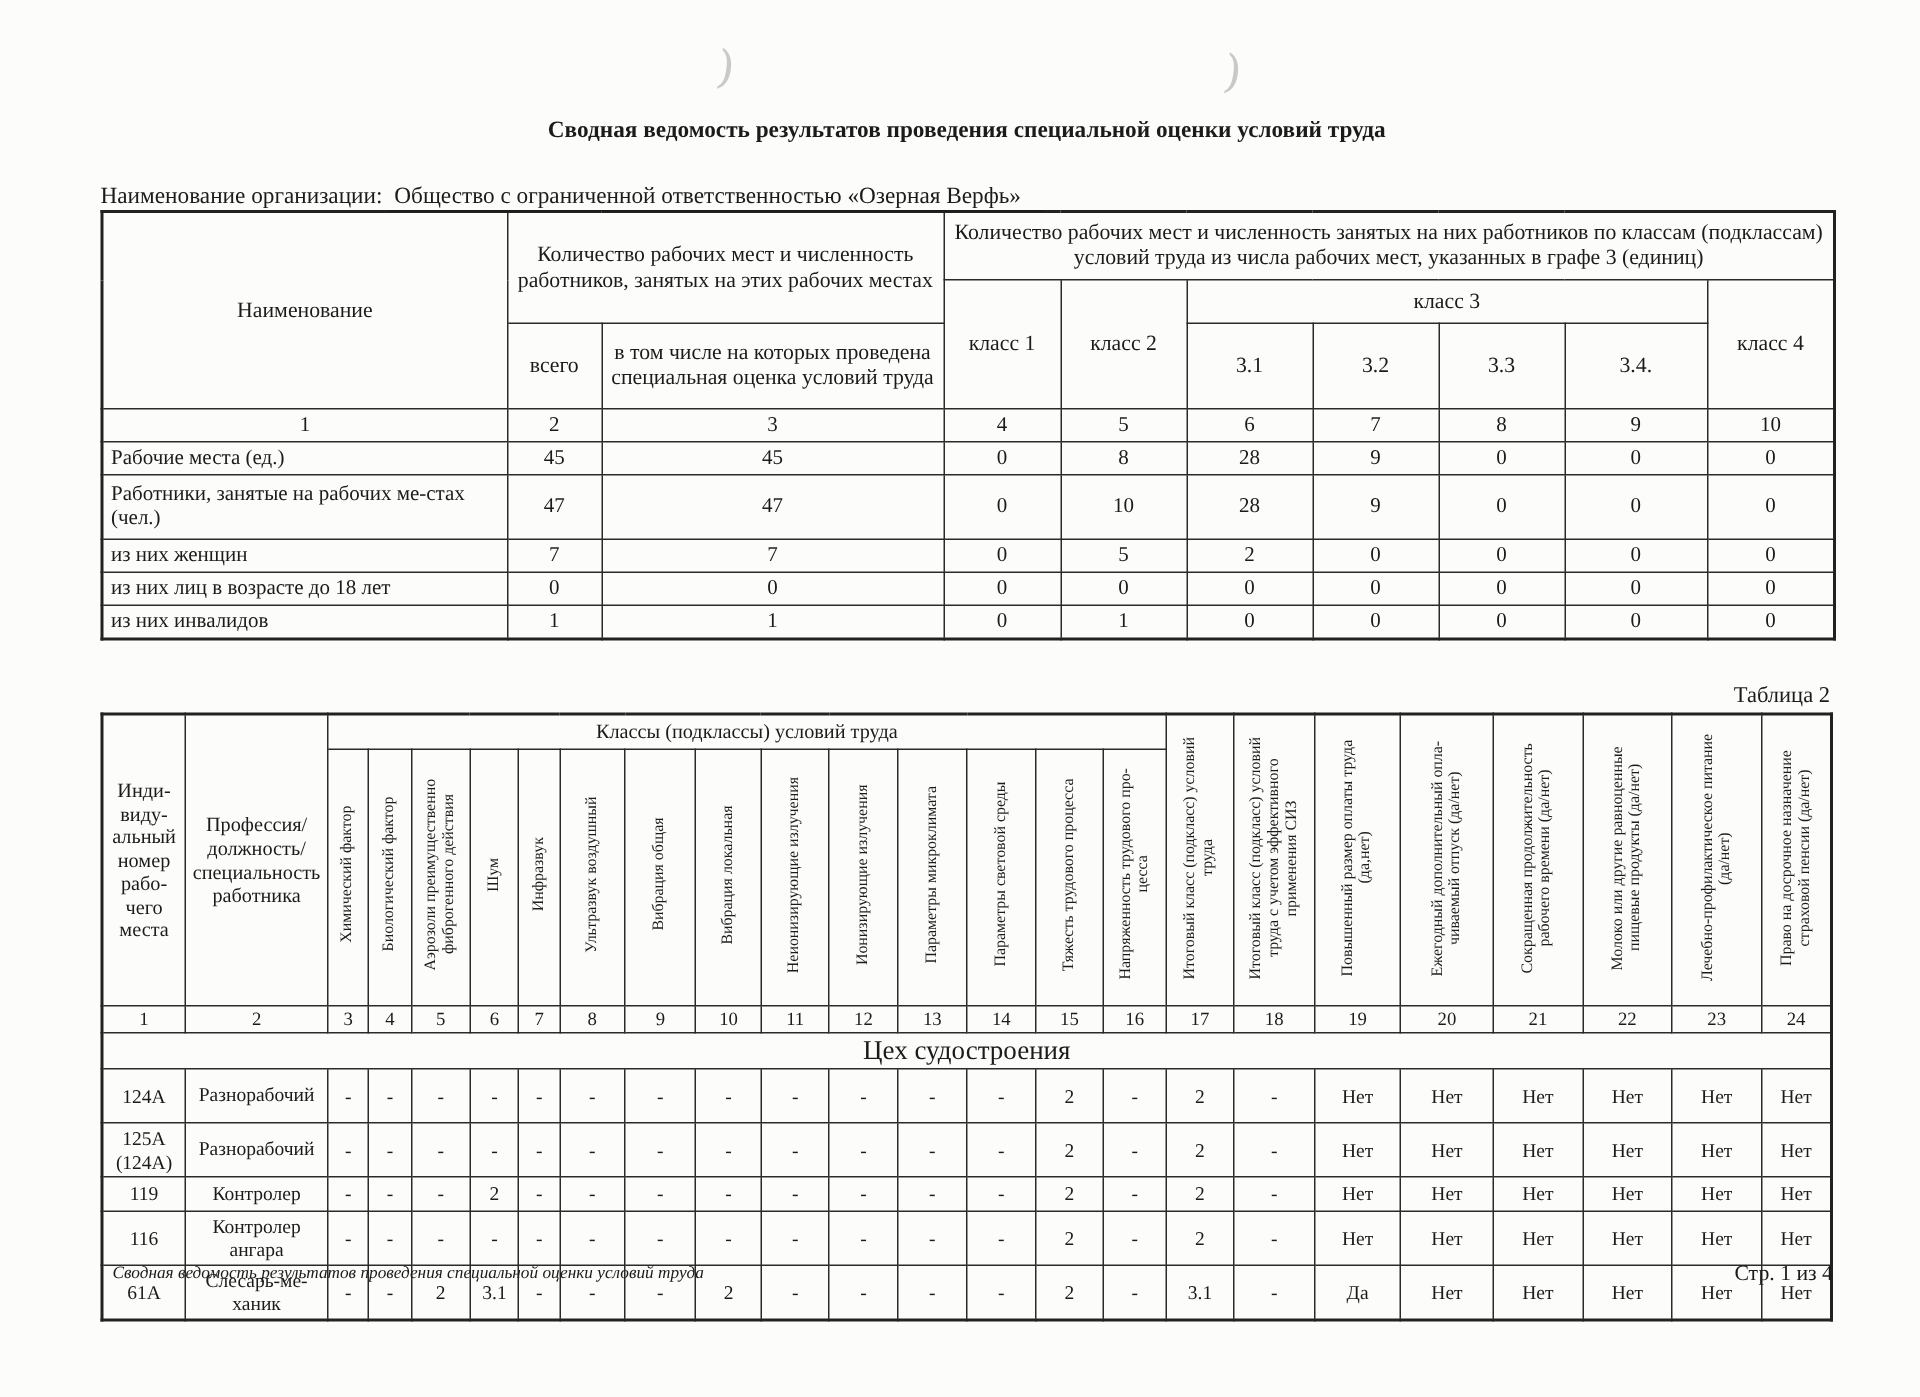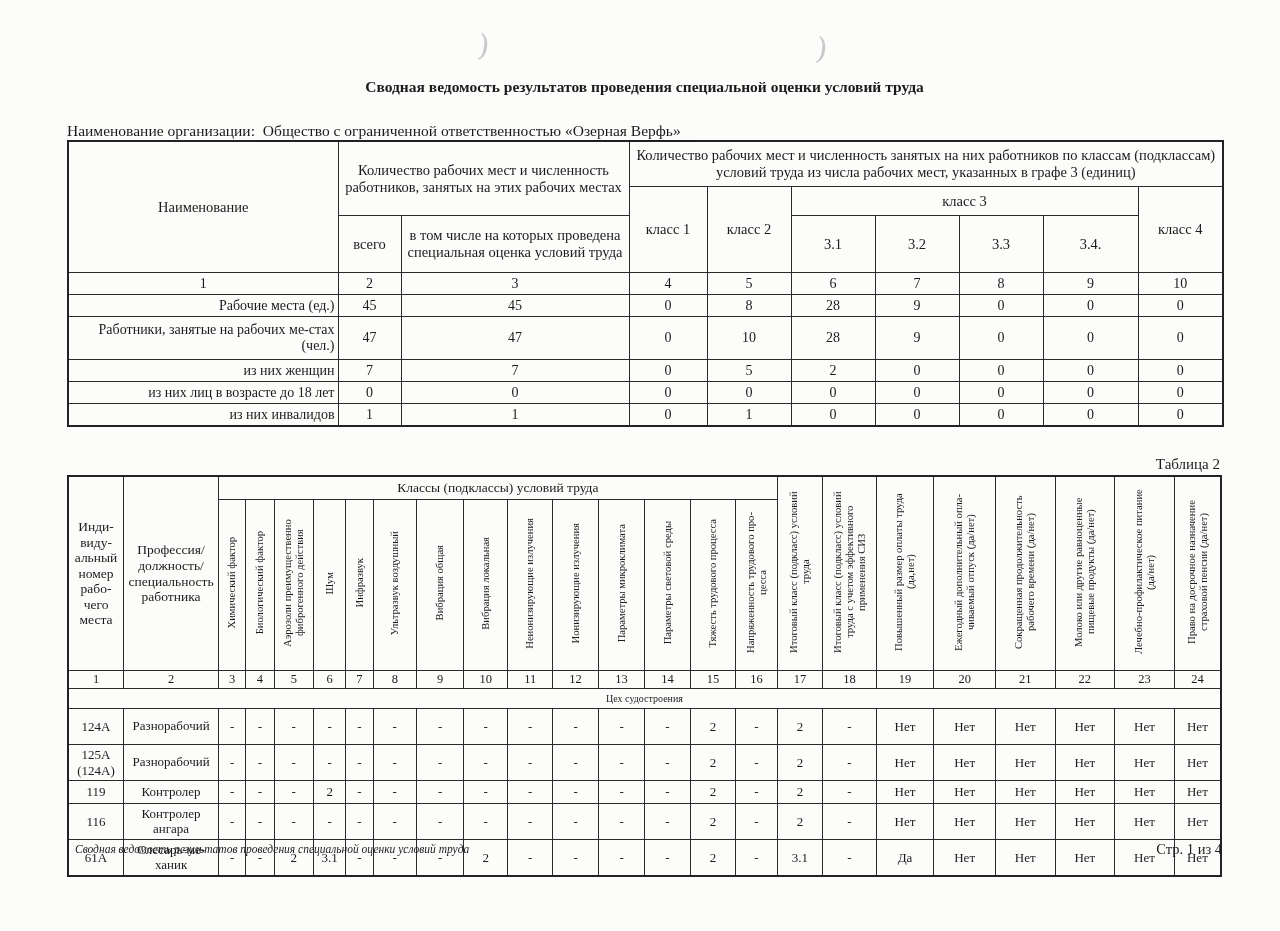--- a/index.html
+++ b/index.html
@@ -21,40 +21,40 @@
   table { border-collapse:collapse; width:100%; table-layout:fixed; border:2px solid #222; }
   td { border:1px solid #2a2a2a; text-align:center; vertical-align:middle; padding:1px 3px; overflow:hidden; }
 
   
   .t1 { font-size:14.5px; }
   .t1 .r1 td { height:42px; }
   .t1 .r2 td { height:26px; }
   .t1 .r3 td { height:54px; }
   .t1 .rn td { height:19px; font-size:14px; }
   .t1 .data td { height:19px; font-size:14px; }
-  .t1 .data .lbl { text-align:right; padding-left:5px; }
+  .t1 .data .lbl { text-align:left; padding-left:5px; }
   .t1 .data.tall td { height:40px; }
 
   
   .t2 { font-size:13px; }
   .t2 .grp td { height:20px; font-size:13.5px; }
   .t2 .c1h, .t2 .c2h { font-size:13px; line-height:1.15; padding:0 2px;margin-top:24px; }
   .t2 .vrow td { height:168px; }
   .vtext {
     display:inline-block;
     writing-mode:vertical-rl;
     transform:rotate(180deg);
     font-size:10.6px;
     line-height:1.12;
     max-height:160px;
     text-align:center;
   }
   .t2 td.tall-v .vtext { max-height:182px; }
   .t2 .nrow td { height:17px; font-size:12.5px; padding:0 1px; }
-  .t2 .sect td { height:17px; font-size:10px;margin-left:12px; }
+  .t2 .sect td { height:17px; font-size:18px;margin-left:12px; }
   .t2 .drow td { height:33px; font-size:13px; }
   .t2 .drow.slim td { height:20px; }
   .t2 .drow .prof { line-height:1.1; padding:0 2px;margin-top:16px; }
 
   .footer { position:absolute; top:843px; left:67px; width:1155px; }
   .footer-left { position:absolute; left:8px; top:0; font-style:italic; font-size:11.5px; }
   .footer-right { position:absolute; right:0; top:-2px; font-size:14.5px; }
 
   .artifact { position:absolute; color:#c9c9c9; font-size:30px; font-family:"DejaVu Serif", serif; transform:rotate(8deg); }
   .a1 { left:478px; top:28px; }

